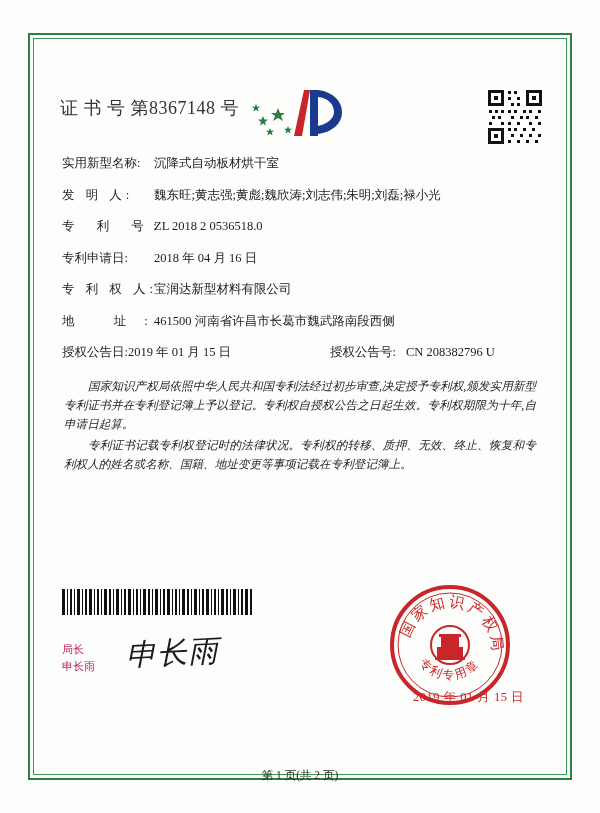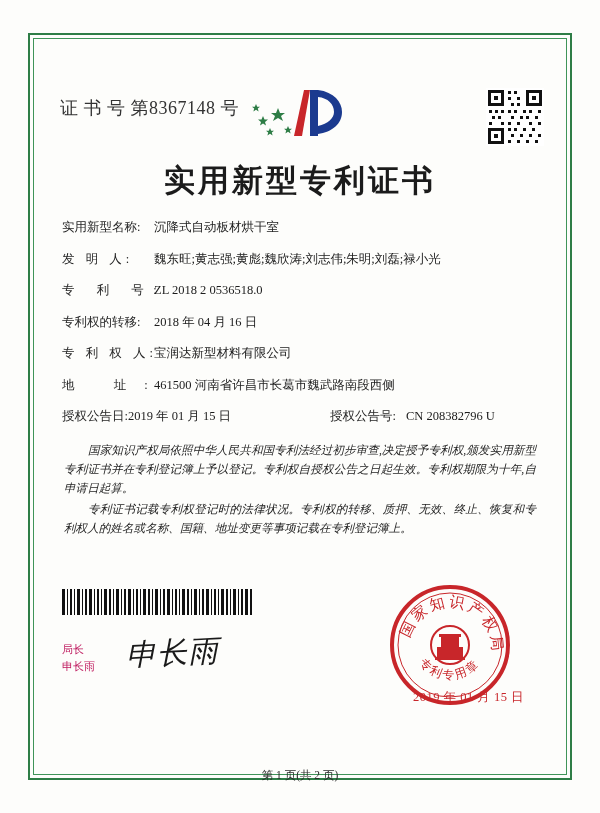--- a/index.html
+++ b/index.html
@@ -275,41 +275,40 @@
               <rect x="52" y="46" width="3" height="3"></rect>
             <rect x="22" y="52" width="3" height="3"></rect>
               <rect x="31" y="52" width="3" height="3"></rect>
             <rect x="40" y="52" width="3" height="3"></rect>
               <rect x="49" y="52" width="3" height="3"></rect>
           </g>
         </svg>
       </div>
     </div>
 
-    <div class="title">实用新型专利证书</div>
 
     <div class="fields">
 
       <div class="field-row">
         <div class="field-label w1">实用新型名称:</div>
         <div class="field-value">沉降式自动板材烘干室</div>
       </div>
 
       <div class="field-row">
         <div class="field-label w2">发 明 人:</div>
         <div class="field-value">魏东旺;黄志强;黄彪;魏欣涛;刘志伟;朱明;刘磊;禄小光</div>
       </div>
 
       <div class="field-row">
         <div class="field-label w3">专 利 号:</div>
         <div class="field-value">ZL 2018 2 0536518.0</div>
       </div>
 
       <div class="field-row">
-        <div class="field-label w1">专利权的转移:</div>
+        <div class="field-label w1">专利申请日:</div>
         <div class="field-value">2018 年 04 月 16 日</div>
       </div>
 
       <div class="field-row">
         <div class="field-label w2">专 利 权 人:</div>
         <div class="field-value">宝润达新型材料有限公司</div>
       </div>
 
       <div class="field-row">
         <div class="field-label w4">地 址:</div>

